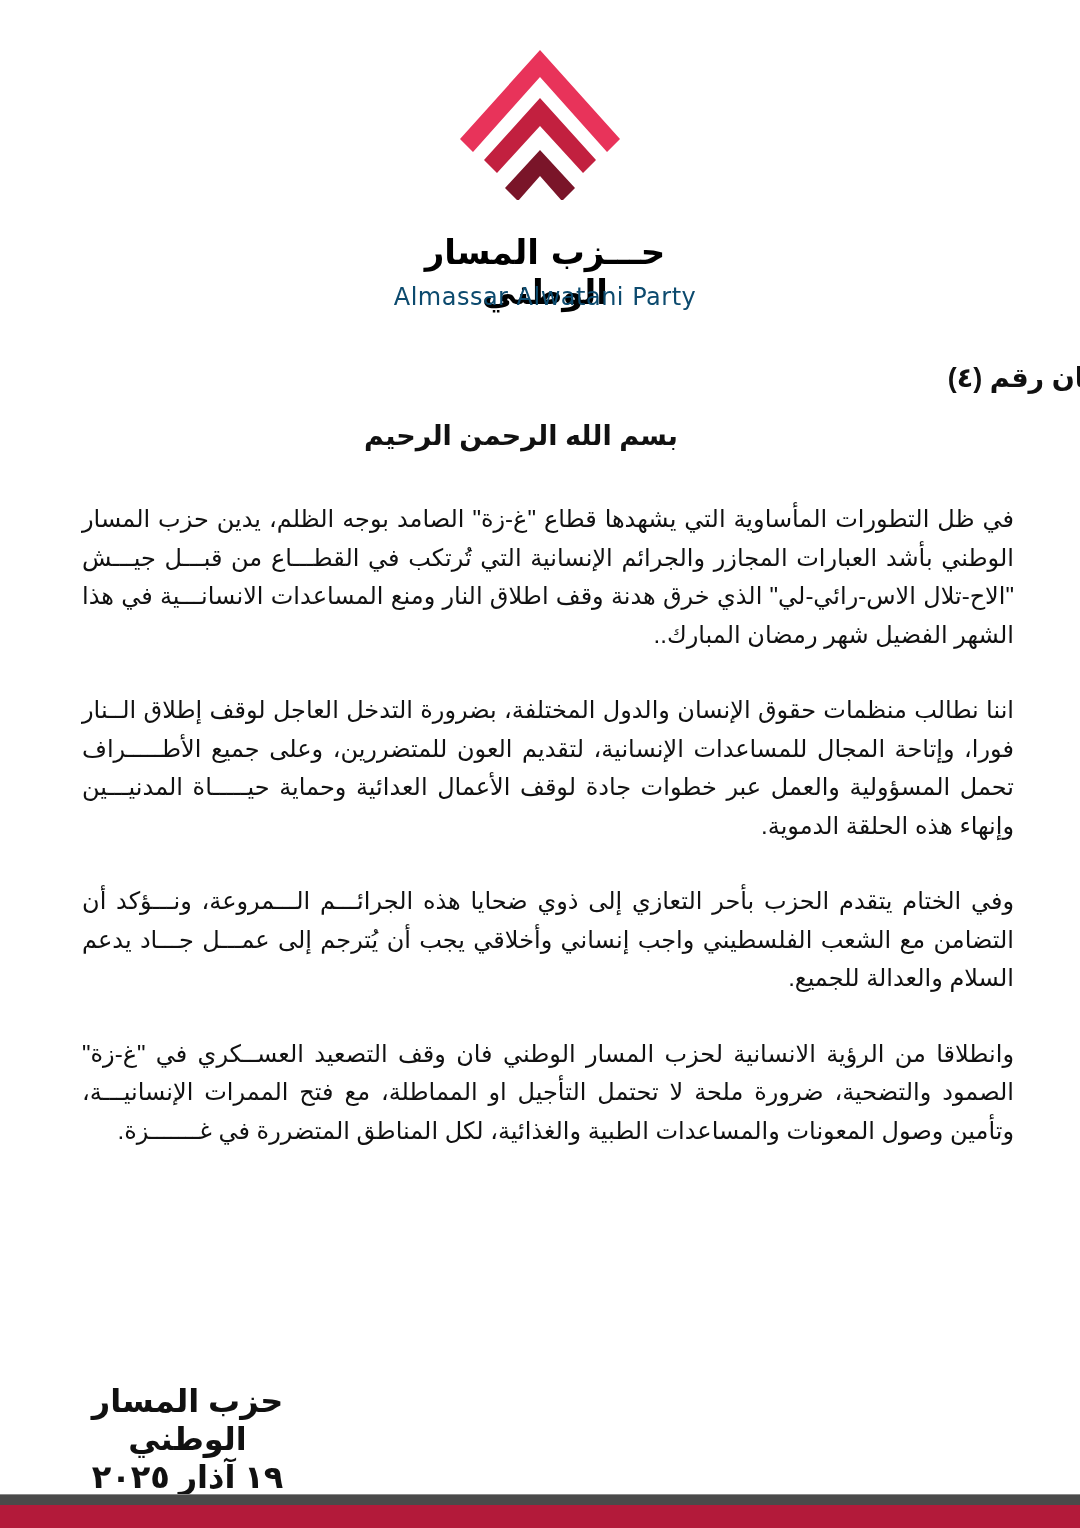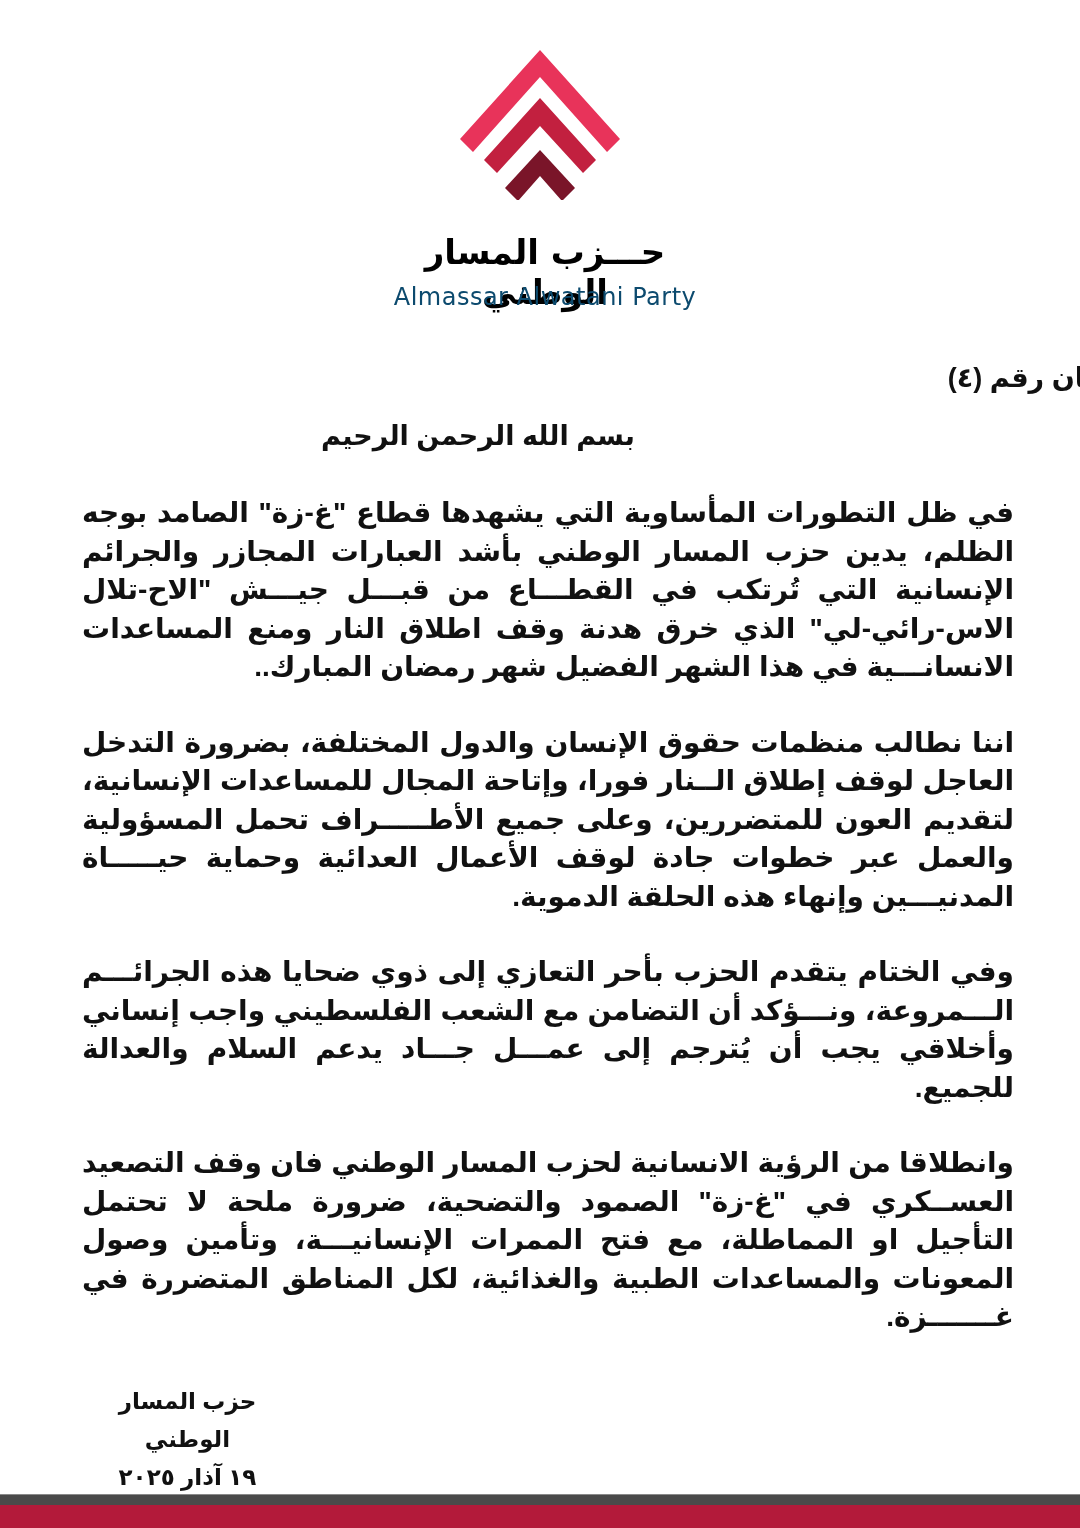--- a/index.html
+++ b/index.html
@@ -62,47 +62,48 @@
     }
     .basmala {
       position: absolute;
       top: 420px;
       left: 0;
       width: 956px;
       text-align: center;
       direction: rtl;
       font-weight: bold;
       font-size: 27px;
+      padding-left: 43px;
     }
     .body-text {
       position: absolute;
       top: 488px;
       left: 82px;
       width: 932px;
       direction: rtl;
     }
     .para {
-      font-weight: bold;
-      font-size: 28px;
+      font-weight: normal;
+      font-size: 24px;
       line-height: 38.5px;
       text-align: justify;
       text-align-last: right;
-      margin: 6px 0 37px 0;
+      margin: 12px 0 37px 0;
     }
     .signature {
       position: absolute;
       top: 1382px;
       left: 80px;
       width: 215px;
       direction: rtl;
       text-align: center;
     }
     .sig-name, .sig-date {
       font-weight: bold;
-      font-size: 23px;
+      font-size: 32px;
       line-height: 38px;
     }
     .footer-dark {
       position: absolute;
       left: 0;
       top: 1494px;
       width: 1080px;
       height: 10px;
       background: #4a4a4a;
       border-top: 1px solid #8a8a8a;

